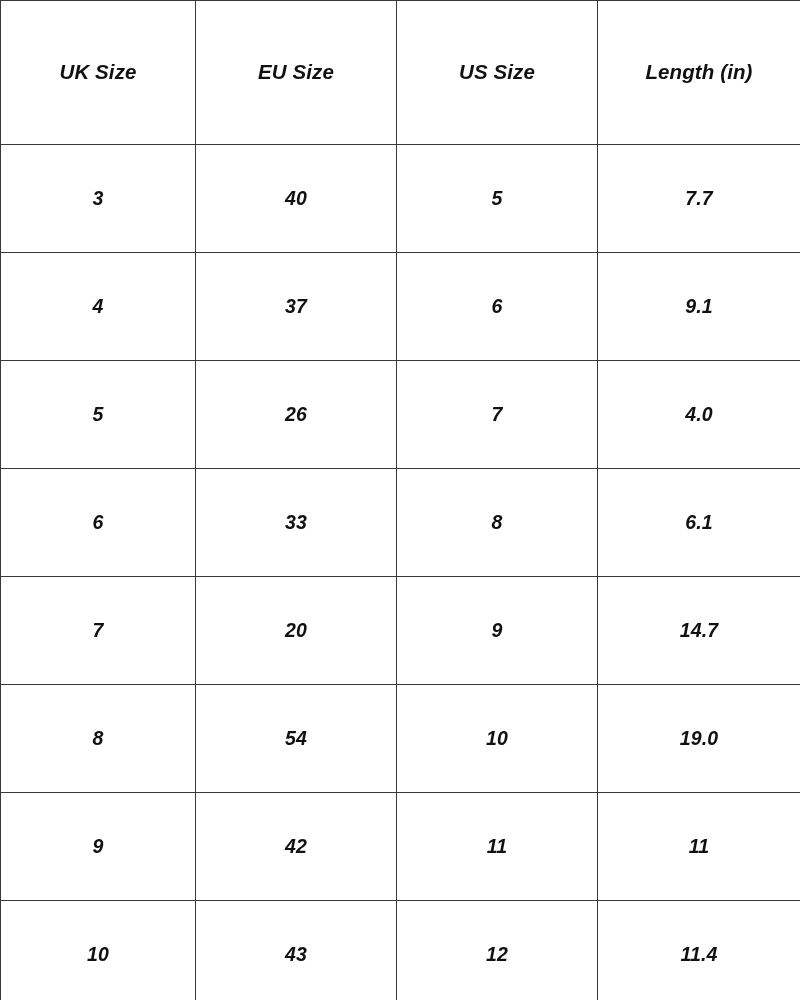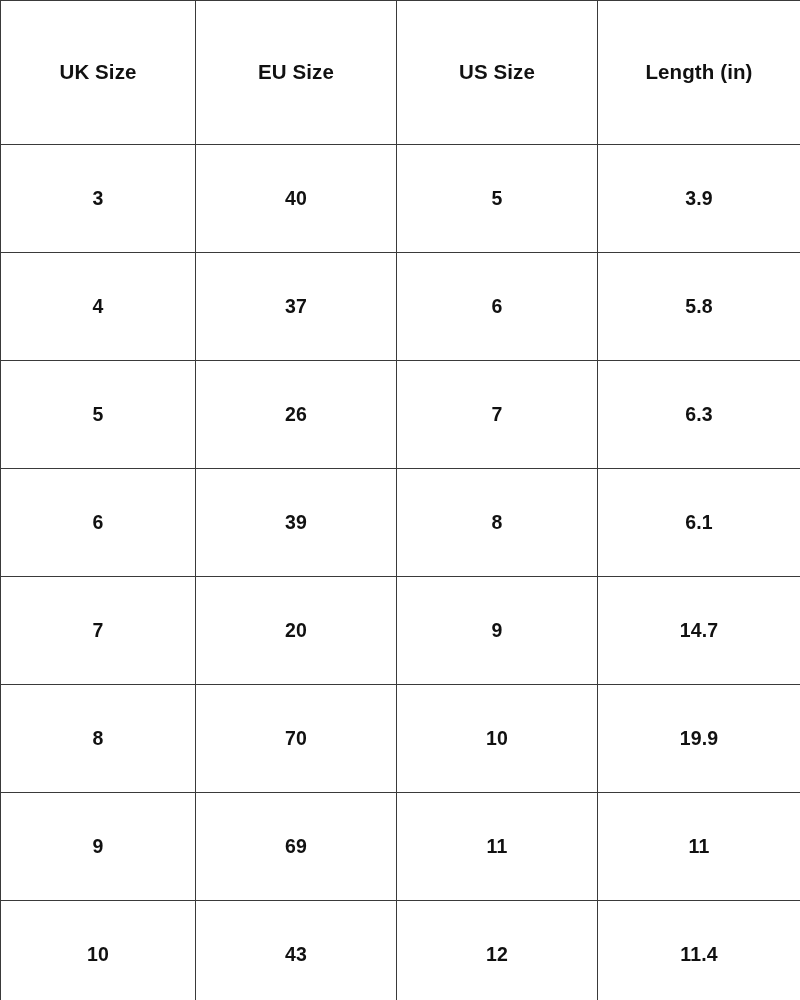--- a/index.html
+++ b/index.html
@@ -15,20 +15,21 @@
     overflow: hidden;
     font-family: "Liberation Sans", sans-serif;
     -webkit-font-smoothing: antialiased;
   }
 
   .size-table-wrap {
     width: 800px;
     height: 1000px;
     box-sizing: border-box;
     background: #ffffff;
+    font-style: italic;
   }
 
   table.size-table {
     width: 800px;
     height: 1000px;
     border-collapse: collapse;
     table-layout: fixed;
     background: #ffffff;
   }
 
@@ -78,55 +79,55 @@
         <th>EU Size</th>
         <th>US Size</th>
         <th>Length (in)</th>
       </tr>
     </thead>
     <tbody>
       <tr>
         <td>3</td>
         <td>40</td>
         <td>5</td>
-        <td>3.9</td>
+        <td>7.7</td>
       </tr>
       <tr>
         <td>4</td>
         <td>37</td>
         <td>6</td>
-        <td>5.8</td>
+        <td>9.1</td>
       </tr>
       <tr>
         <td>5</td>
         <td>26</td>
         <td>7</td>
-        <td>6.3</td>
+        <td>4.0</td>
       </tr>
       <tr>
         <td>6</td>
-        <td>39</td>
+        <td>33</td>
         <td>8</td>
         <td>6.1</td>
       </tr>
       <tr>
         <td>7</td>
         <td>20</td>
         <td>9</td>
         <td>14.7</td>
       </tr>
       <tr>
         <td>8</td>
-        <td>70</td>
+        <td>54</td>
         <td>10</td>
-        <td>19.9</td>
+        <td>19.0</td>
       </tr>
       <tr>
         <td>9</td>
-        <td>69</td>
+        <td>42</td>
         <td>11</td>
         <td>11</td>
       </tr>
       <tr>
         <td>10</td>
         <td>43</td>
         <td>12</td>
         <td>11.4</td>
       </tr>
     </tbody>

